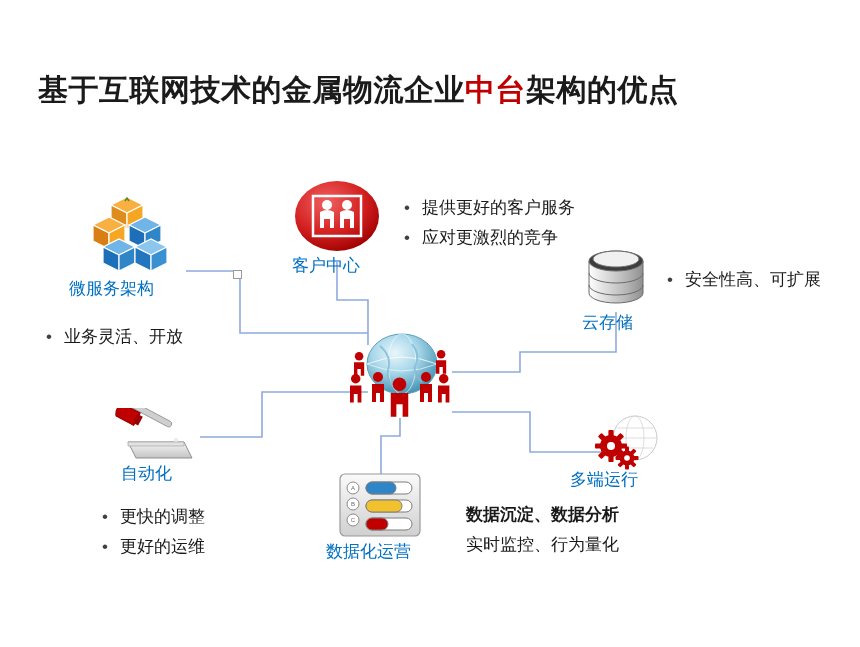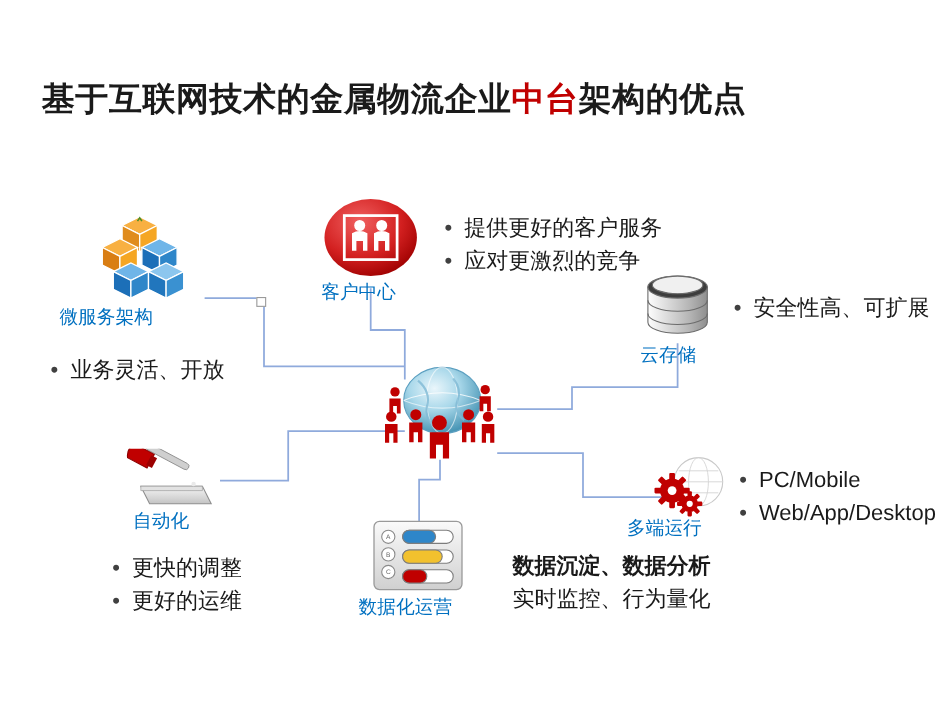--- a/index.html
+++ b/index.html
@@ -45,21 +45,21 @@
   
   .node-label {
     position: absolute;
     color: #0070c0;
     font-weight: normal;
     font-size: 17px;
     white-space: nowrap;
   }
   .bullets {
     position: absolute;
-    font-size: 20px;
+    font-size: 17px;
     color: #1a1a1a;
     white-space: nowrap;
     line-height: 30px;
   }
   .bullets .b {
     display: block;
     position: relative;
     padding-left: 22px;
   }
   .bullets .b::before {
@@ -196,21 +196,21 @@
         </g>
 
         <g transform="translate(50,44)">
           <polygon points="0,8 16,0 32,8 16,16" fill="#8cc6ee"></polygon>
           <polygon points="0,8 16,16 16,32 0,24" fill="#2176bd"></polygon>
           <polygon points="32,8 16,16 16,32 32,24" fill="#3a91d1"></polygon>
         </g>
       </g>
     </svg>
   </div>
-  <div class="node-label" style="left:54px; top:277px;" data-name="node-label-microservice">微服务架构</div>
+  <div class="node-label" style="left:69px; top:277px;" data-name="node-label-microservice">微服务架构</div>
   <div class="bullets" style="left:42px; top:322px;text-align:right;" data-name="node-bullets-microservice">
     <span class="b" data-name="bullet-item">业务灵活、开放</span>
   </div>
 
   <div class="icon" style="left:293px; top:178px;" data-name="people-circle-icon">
     <svg width="88" height="76" viewBox="0 0 88 76">
       <defs>
         <radialGradient id="redGrad" cx="38%" cy="30%" r="75%">
           <stop offset="0%" stop-color="#f06060"></stop>
           <stop offset="60%" stop-color="#d32020"></stop>
@@ -318,24 +318,20 @@
           <rect x="-2" y="-11.5" width="4" height="5" rx="1" transform="rotate(45)"></rect>
           <rect x="-2" y="6.5" width="4" height="5" rx="1" transform="rotate(45)"></rect>
           <rect x="-11.5" y="-2" width="5" height="4" rx="1" transform="rotate(45)"></rect>
           <rect x="6.5" y="-2" width="5" height="4" rx="1" transform="rotate(45)"></rect>
         </g>
         <circle cx="0" cy="0" r="2.8" fill="#ffffff"></circle>
       </g>
     </svg>
   </div>
   <div class="node-label" style="left:570px; top:468px;" data-name="node-label-multi-terminal">多端运行</div>
-  <div class="bullets" style="left:668px; top:422px;" data-name="node-bullets-multi-terminal">
-    <span class="b" data-name="bullet-item">PC/Mobile</span>
-    <span class="b" data-name="bullet-item">Web/App/Desktop</span>
-  </div>
 
   <div class="icon" style="left:336px; top:470px;" data-name="test-tubes-icon">
     <svg width="88" height="70" viewBox="0 0 88 70">
       <defs>
         <linearGradient id="boxGrad" x1="0" y1="0" x2="0" y2="1">
           <stop offset="0%" stop-color="#fafafa"></stop>
           <stop offset="100%" stop-color="#d0d0d0"></stop>
         </linearGradient>
       </defs>
       <rect x="4" y="4" width="80" height="62" rx="5" fill="url(#boxGrad)" stroke="#9a9a9a" stroke-width="1.2"></rect>

